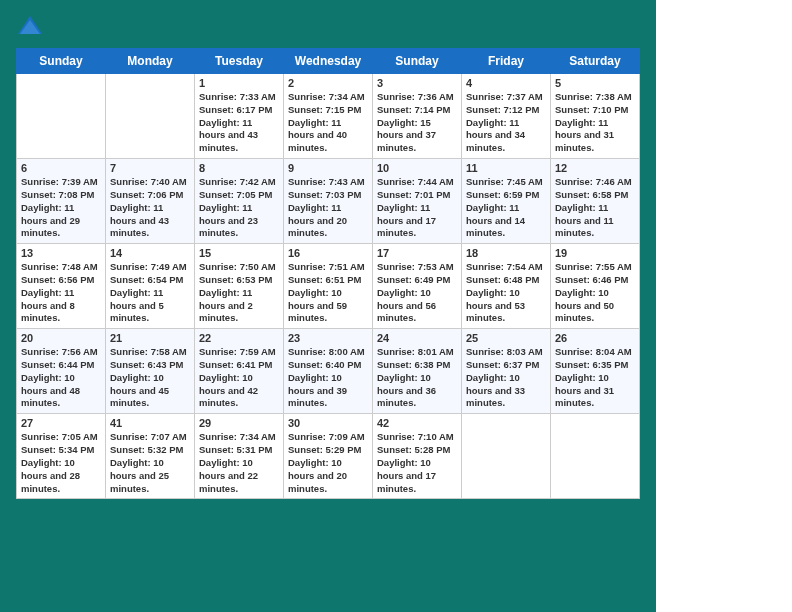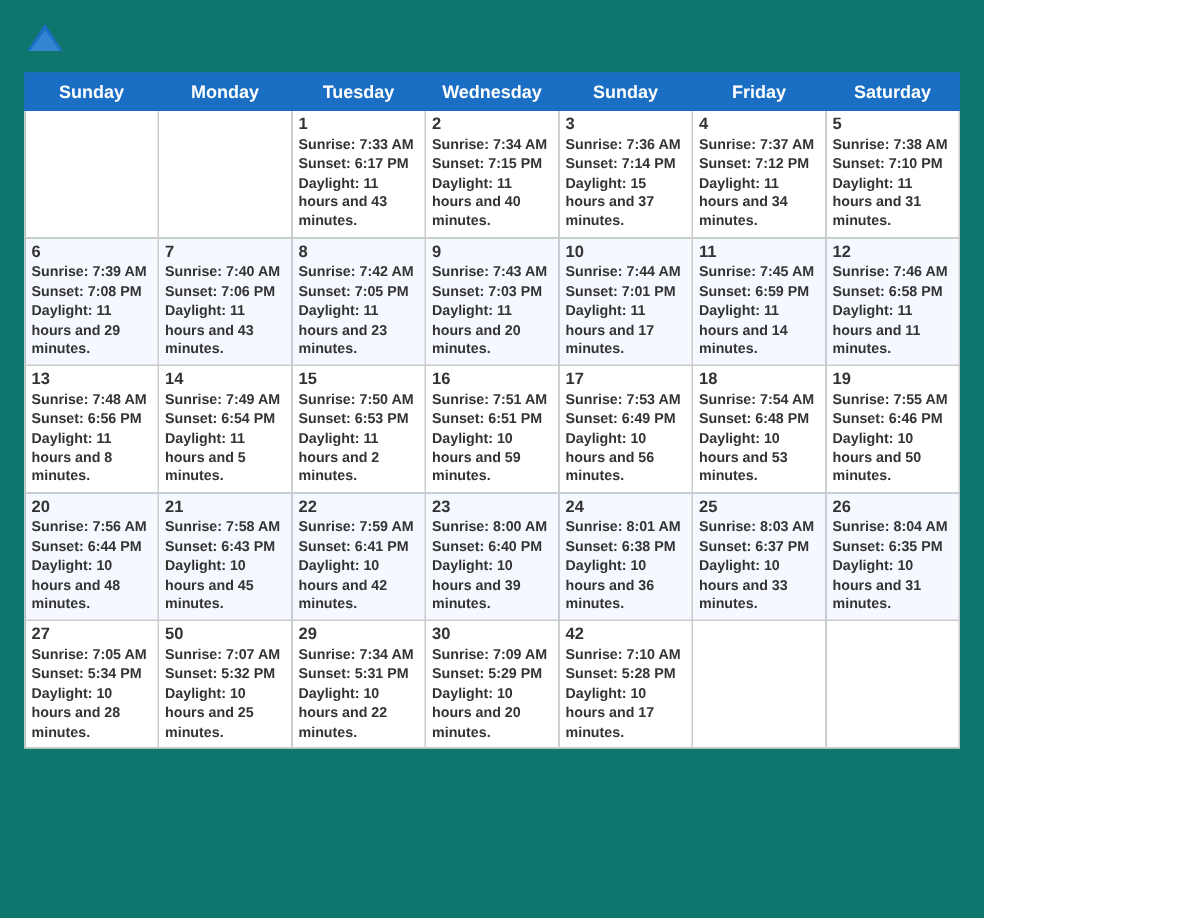--- a/index.html
+++ b/index.html
@@ -251,21 +251,21 @@
             <span class="day-num">26</span>
             <div class="cell-info"><span>Sunrise: 8:04 AM</span><br><span>Sunset: 6:35 PM</span><br><span>Daylight: 10 hours and 31 minutes.</span></div>
           </td>
         </tr>
         <tr>
           <td>
             <span class="day-num">27</span>
             <div class="cell-info"><span>Sunrise: 7:05 AM</span><br><span>Sunset: 5:34 PM</span><br><span>Daylight: 10 hours and 28 minutes.</span></div>
           </td>
           <td>
-            <span class="day-num">50</span>
+            <span class="day-num">41</span>
             <div class="cell-info"><span>Sunrise: 7:07 AM</span><br><span>Sunset: 5:32 PM</span><br><span>Daylight: 10 hours and 25 minutes.</span></div>
           </td>
           <td>
             <span class="day-num">29</span>
             <div class="cell-info"><span>Sunrise: 7:34 AM</span><br><span>Sunset: 5:31 PM</span><br><span>Daylight: 10 hours and 22 minutes.</span></div>
           </td>
           <td>
             <span class="day-num">30</span>
             <div class="cell-info"><span>Sunrise: 7:09 AM</span><br><span>Sunset: 5:29 PM</span><br><span>Daylight: 10 hours and 20 minutes.</span></div>
           </td>

